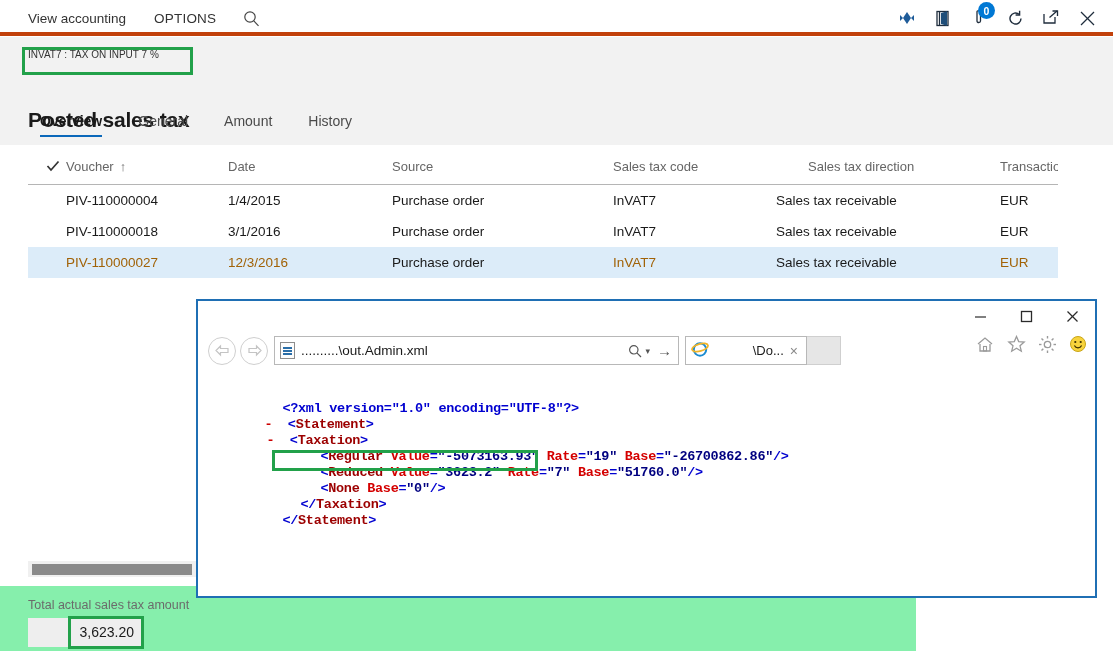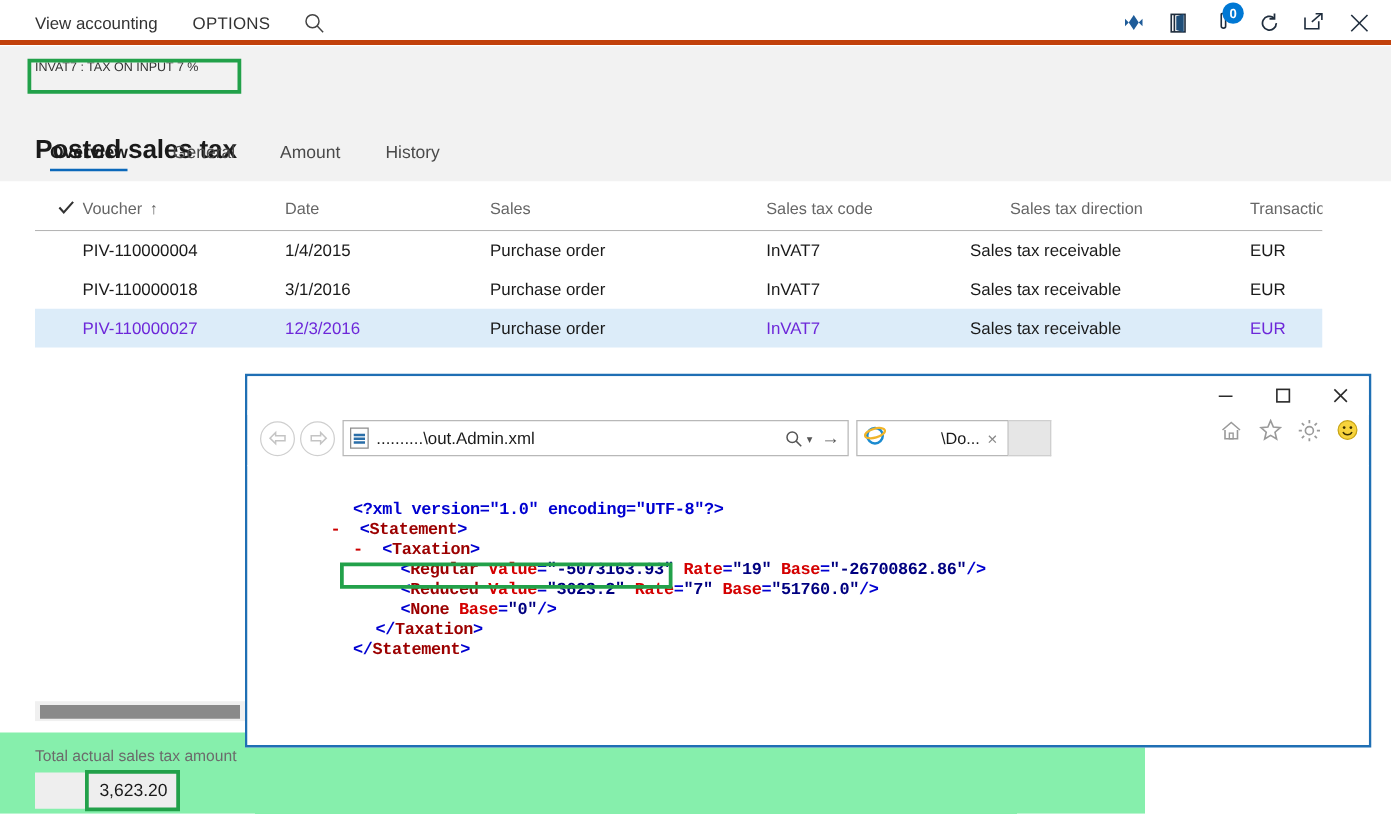--- a/index.html
+++ b/index.html
@@ -122,21 +122,21 @@
   .gd-cell {
     color: #1a1a1a; font-size: 13.5px;
     height: 31px; line-height: 31px;
   }
   .grid-row {
     position: relative;
     height: 31px;
     background: #ffffff;
   }
   .grid-row.selected { background: #dcecf9; }
-  .grid-row.selected .gd-cell { color: #6d28d9; }
+  .grid-row.selected .gd-cell { color: #a16207; }
   .grid-row.selected .gd-cell.neutral { color: #1a1a1a; }
   .sort-arrow { display: inline-block; margin-left: 6px; color: #666; }
 
   .hscroll-track {
     position: absolute; left: 0; bottom: 0;
     width: 1030px; height: 16px;
     background: #f0f0f0;
   }
   .hscroll-thumb {
     position: absolute; left: 4px; top: 3px;
@@ -366,21 +366,21 @@
     <div class="grid-header">
       <div class="gh-cell" style="left:18px;width:30px;">
         <svg width="14" height="14" viewBox="0 0 14 14" style="vertical-align:-2px" aria-hidden="true">
           <path d="M1.5 7 L5 11 L12.5 2.5" fill="none" stroke="#333" stroke-width="1.7"></path>
         </svg>
       </div>
       <div class="gh-cell" style="left:38px;width:170px;">
         <span>Voucher</span><span class="sort-arrow">↑</span>
       </div>
       <div class="gh-cell" style="left:200px;width:160px;">Date</div>
-      <div class="gh-cell" style="left:364px;width:218px;">Sales</div>
+      <div class="gh-cell" style="left:364px;width:218px;">Source</div>
       <div class="gh-cell" style="left:585px;width:158px;">Sales tax code</div>
       <div class="gh-cell" style="left:748px;width:218px;margin-left:32px;">Sales tax direction</div>
       <div class="gh-cell" style="left:972px;width:72px;">Transaction</div>
     </div>
 
     <div class="grid-row">
       <div class="gd-cell" style="left:38px;width:170px;">PIV-110000004</div>
       <div class="gd-cell" style="left:200px;width:160px;">1/4/2015</div>
       <div class="gd-cell" style="left:364px;width:218px;">Purchase order</div>
       <div class="gd-cell" style="left:585px;width:158px;">InVAT7</div>
@@ -523,21 +523,21 @@
 
     <div class="ie-content">
       <div class="xml-line" style="left:22px;top:14px;">
         <span class="x-decl">&lt;?xml version="1.0" encoding="UTF-8"?&gt;</span>
       </div>
 
       <div class="xml-line" style="left:4px;top:30px;">
         <span class="x-minus">-</span><span class="x-brk">  &lt;</span><span class="x-tag">Statement</span><span class="x-brk">&gt;</span>
       </div>
 
-      <div class="xml-line" style="left:22px;top:46px;">
+      <div class="xml-line" style="left:6px;top:46px;">
         <span class="x-minus">-</span><span class="x-brk">  &lt;</span><span class="x-tag">Taxation</span><span class="x-brk">&gt;</span>
       </div>
 
       <div class="xml-line" style="left:60px;top:62px;">
         <span class="x-brk">&lt;</span><span class="x-tag">Regular </span><span class="x-attr">Value</span><span class="x-brk">=</span><span class="x-val">"-5073163.93"</span><span class="x-attr"> Rate</span><span class="x-brk">=</span><span class="x-val">"19"</span><span class="x-attr"> Base</span><span class="x-brk">=</span><span class="x-val">"-26700862.86"</span><span class="x-brk">/&gt;</span>
       </div>
 
       <div class="xml-line" style="left:60px;top:78px;">
         <span class="x-brk">&lt;</span><span class="x-tag">Reduced </span><span class="x-attr">Value</span><span class="x-brk">=</span><span class="x-val">"3623.2"</span><span class="x-attr"> Rate</span><span class="x-brk">=</span><span class="x-val">"7"</span><span class="x-attr"> Base</span><span class="x-brk">=</span><span class="x-val">"51760.0"</span><span class="x-brk">/&gt;</span>
       </div>

